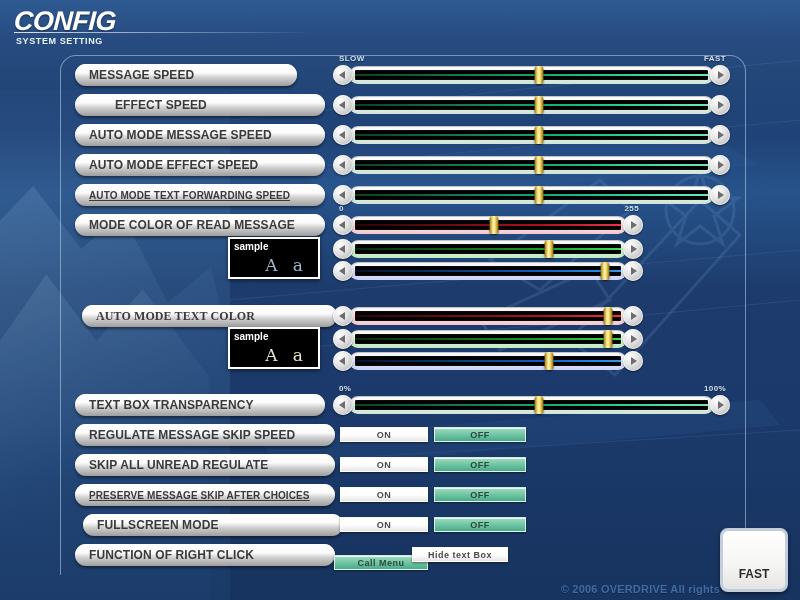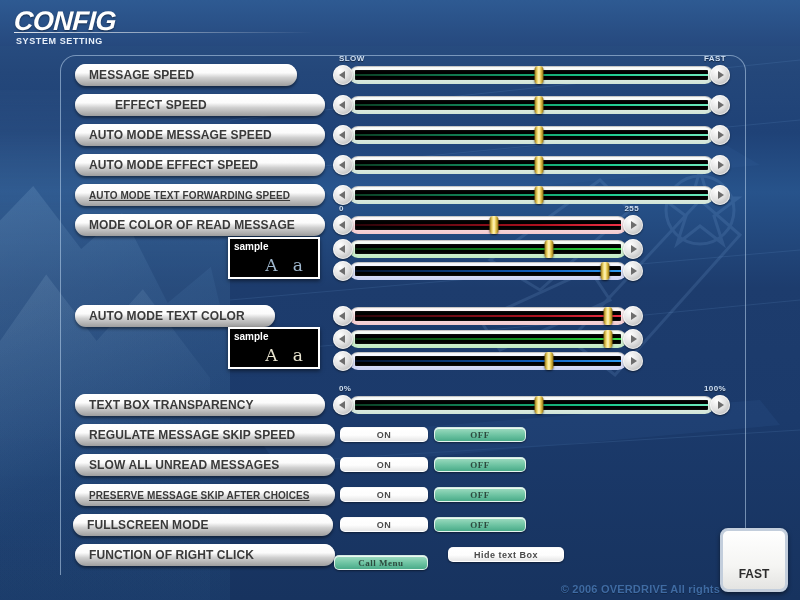--- a/index.html
+++ b/index.html
@@ -166,35 +166,34 @@
   }
   .sample-box .glyphs {
     position:absolute; right:10px; bottom:2px;
     font-size:17px; color:#9fb7cd; letter-spacing:5px;
     font-family:"DejaVu Serif", serif;
   }
   .sample-box .glyphs.auto { color:#e8e4cf; }
 
   
   .toggle {
-    position:absolute; height:15px; border-radius:5px;
+    position:absolute; height:15px; border-radius:0;
     display:flex; align-items:center; justify-content:center;
     font-size:9px; font-weight:bold; letter-spacing:.5px;
     cursor:pointer;
     box-shadow:0 1px 2px rgba(0,0,0,.45), inset 0 1px 0 rgba(255,255,255,.8);
     border:1px solid rgba(255,255,255,.75);
   }
   .toggle.off-state {
     background:linear-gradient(180deg,#ffffff,#fdfdfd 55%,#e6e6e6);
     color:#4a4a4a;
   }
   .toggle.on-state {
     background:linear-gradient(180deg,#9fdcc2,#6dc3a2 55%,#4aab89);
     color:#2c4a3e;
-    font-family:Liberation Serif, serif;
   }
 
   
   #close-btn {
     position:absolute; right:12px; bottom:8px; width:68px; height:64px;
     border-radius:8px;
     background:linear-gradient(180deg,#ffffff,#f5f5f3 60%,#e4e4e2);
     border:3px solid #c3cedc;
     box-shadow:0 2px 4px rgba(0,0,0,.5), inset 0 1px 0 #fff;
     display:flex; align-items:flex-end; justify-content:center;
@@ -393,21 +392,21 @@
         <i></i>
       </div>
   </div>
 </div>
 <div class="sample-box" style="left:228px; top:237px; width:92px; height:42px;">
   <span class="tag">sample</span>
   <span class="glyphs">A a</span>
 </div>
 
 <div class="row" style="top:305px;">
-  <div class="label md" style="left:75px; width:200px;">AUTO MODE TEXT COLOR</div>
+  <div class="label md" style="left:82px; width:255px;font-family:Liberation Serif, serif;">AUTO MODE TEXT COLOR</div>
   <div class="slider" style="left:333px; width:310px;">
     <div class="arrow left">
         <i></i>
       </div>
     <div class="track-wrap r">
       <div class="track red">
           <div class="line"></div>
         </div>
       <div class="knob" style="left:93%;"></div>
     </div>
@@ -472,34 +471,34 @@
       </div>
   </div>
 </div>
 
 <div class="row" style="top:424px;">
   <div class="label md" style="left:75px; width:260px;">REGULATE MESSAGE SKIP SPEED</div>
   <div class="toggle off-state" style="left:340px; top:3px; width:88px;">ON</div>
   <div class="toggle on-state" style="left:434px; top:3px; width:92px;">OFF</div>
 </div>
 <div class="row" style="top:454px;">
-  <div class="label md" style="left:75px; width:260px;">SLOW ALL UNREAD MESSAGES</div>
+  <div class="label md" style="left:75px; width:260px;">SKIP ALL UNREAD REGULATE</div>
   <div class="toggle off-state" style="left:340px; top:3px; width:88px;">ON</div>
   <div class="toggle on-state" style="left:434px; top:3px; width:92px;">OFF</div>
 </div>
 <div class="row" style="top:484px;">
   <div class="label sm" style="left:75px; width:260px;">PRESERVE MESSAGE SKIP AFTER CHOICES</div>
   <div class="toggle off-state" style="left:340px; top:3px; width:88px;">ON</div>
   <div class="toggle on-state" style="left:434px; top:3px; width:92px;">OFF</div>
 </div>
 <div class="row" style="top:514px;">
-  <div class="label md" style="left:73px; width:260px;">FULLSCREEN MODE</div>
+  <div class="label md" style="left:83px; width:260px;">FULLSCREEN MODE</div>
   <div class="toggle off-state" style="left:340px; top:3px; width:88px;">ON</div>
   <div class="toggle on-state" style="left:434px; top:3px; width:92px;">OFF</div>
 </div>
 <div class="row" style="top:544px;">
   <div class="label md" style="left:75px; width:260px;">FUNCTION OF RIGHT CLICK</div>
   <div class="toggle on-state" style="left:334px; top:11px; width:94px;">Call Menu</div>
-  <div class="toggle off-state" style="left:448px; top:3px; width:116px;">Hide text Box</div>
+  <div class="toggle off-state" style="left:412px; top:3px; width:96px;">Hide text Box</div>
 </div>
 
 <div id="copyright">© 2006 OVERDRIVE All rights</div>
 <div id="close-btn">FAST</div>
 
 </body></html>

